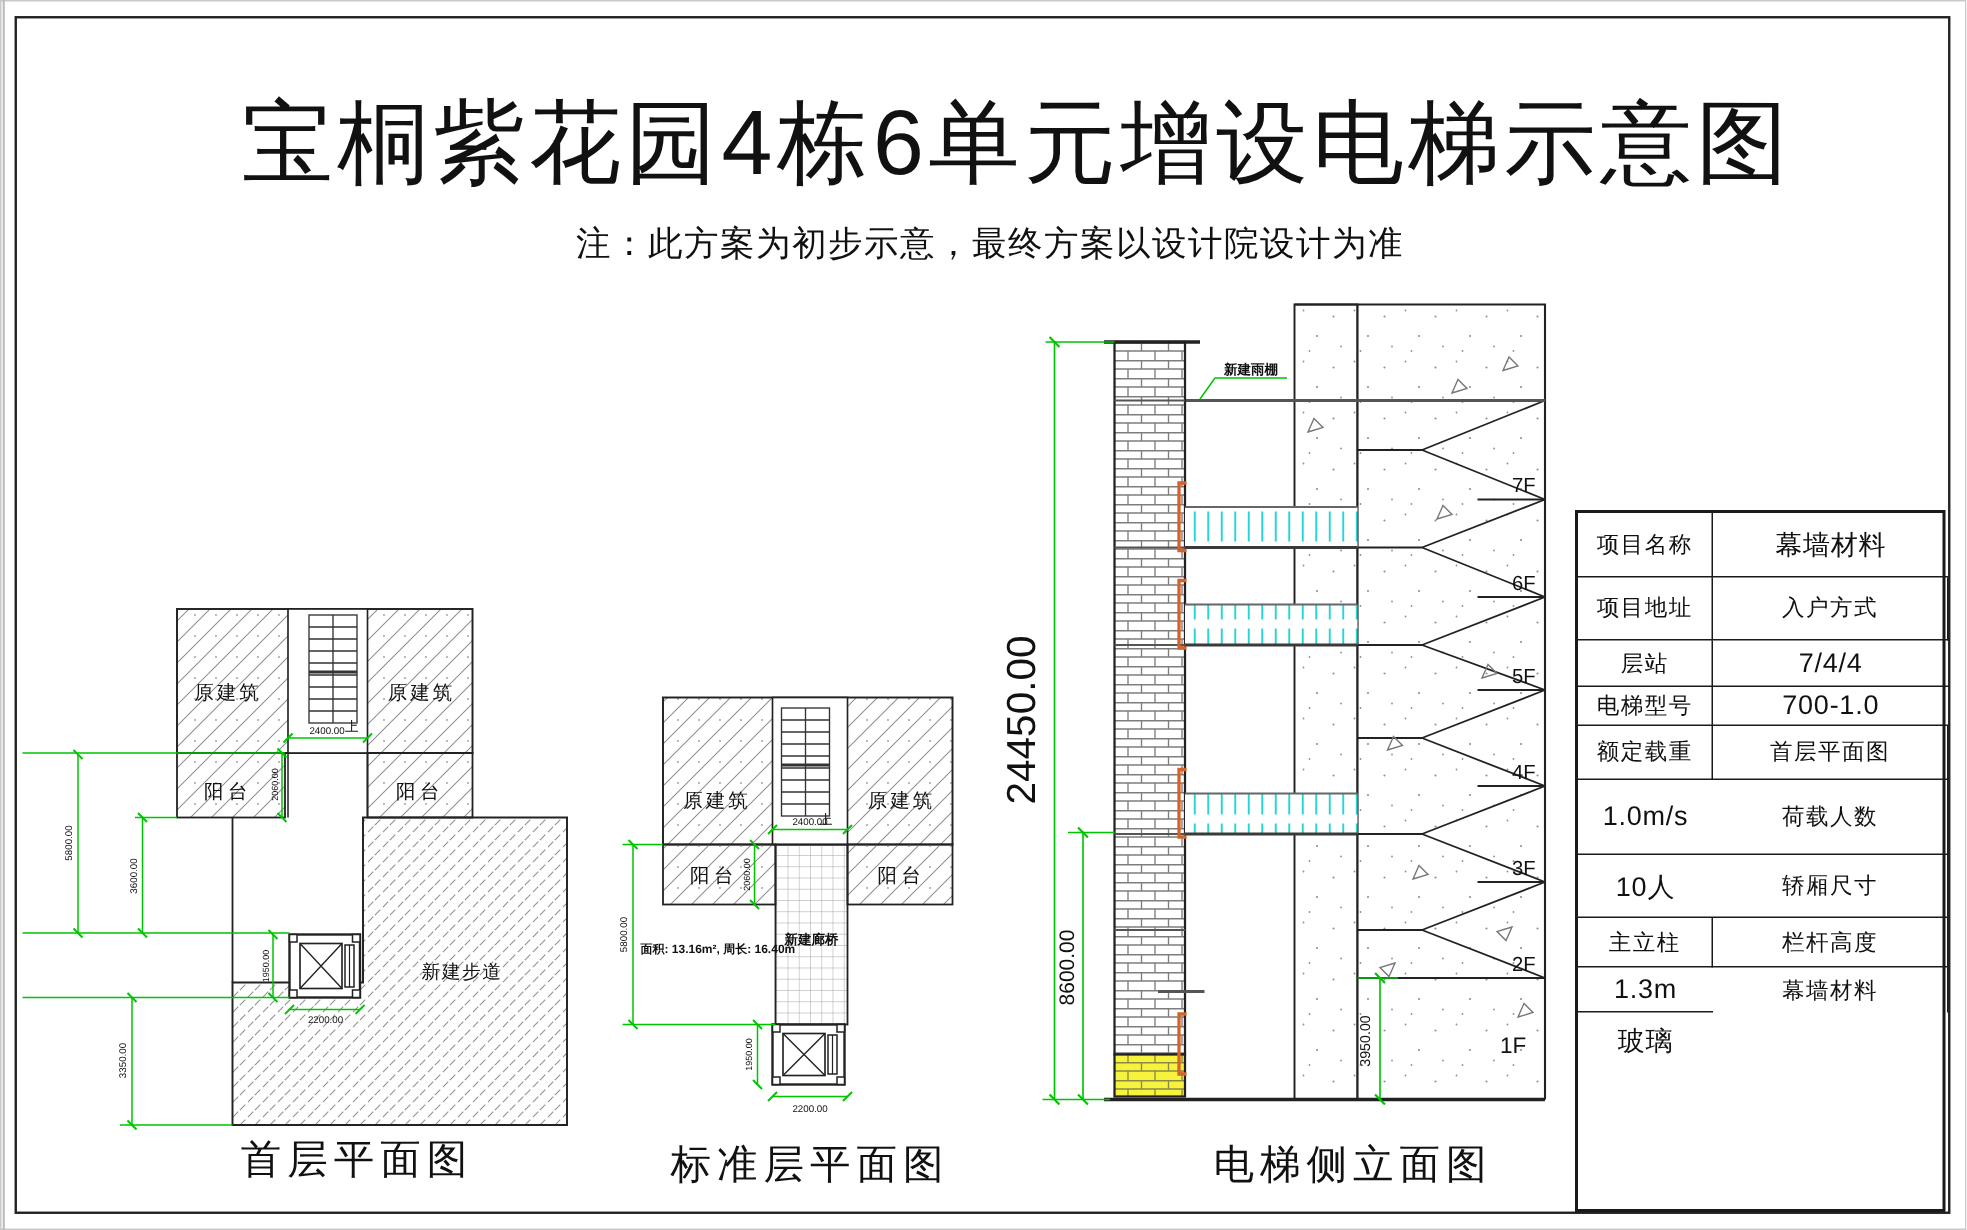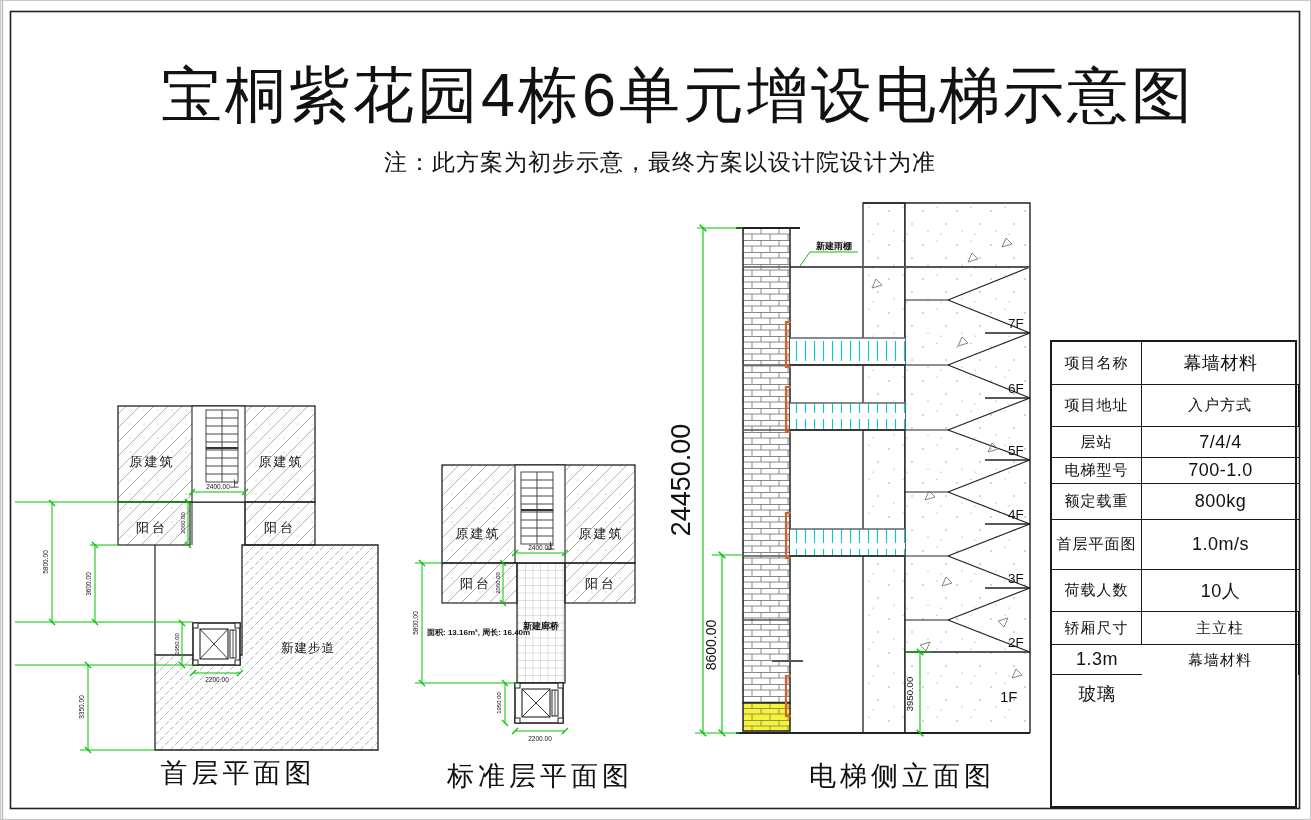--- a/index.html
+++ b/index.html
@@ -254,23 +254,23 @@
 <div id="spec-table">
   <div class="cell lab">项目名称</div>
   <div class="cell val">幕墙材料</div>
   <div class="cell lab">项目地址</div>
   <div class="cell lab">入户方式</div>
   <div class="cell lab">层站</div>
   <div class="cell val">7/4/4</div>
   <div class="cell lab">电梯型号</div>
   <div class="cell val">700-1.0</div>
   <div class="cell lab">额定载重</div>
-  <div class="cell val">800kg</div>
   <div class="cell lab">首层平面图</div>
   <div class="cell val">1.0m/s</div>
   <div class="cell lab">荷载人数</div>
   <div class="cell val">10人</div>
   <div class="cell lab">轿厢尺寸</div>
   <div class="cell lab">主立柱</div>
+  <div class="cell lab">栏杆高度</div>
   <div class="cell val">1.3m</div>
   <div class="cell lab last">幕墙材料</div>
   <div class="cell val last">玻璃</div>
 </div>
 
 </body></html>

